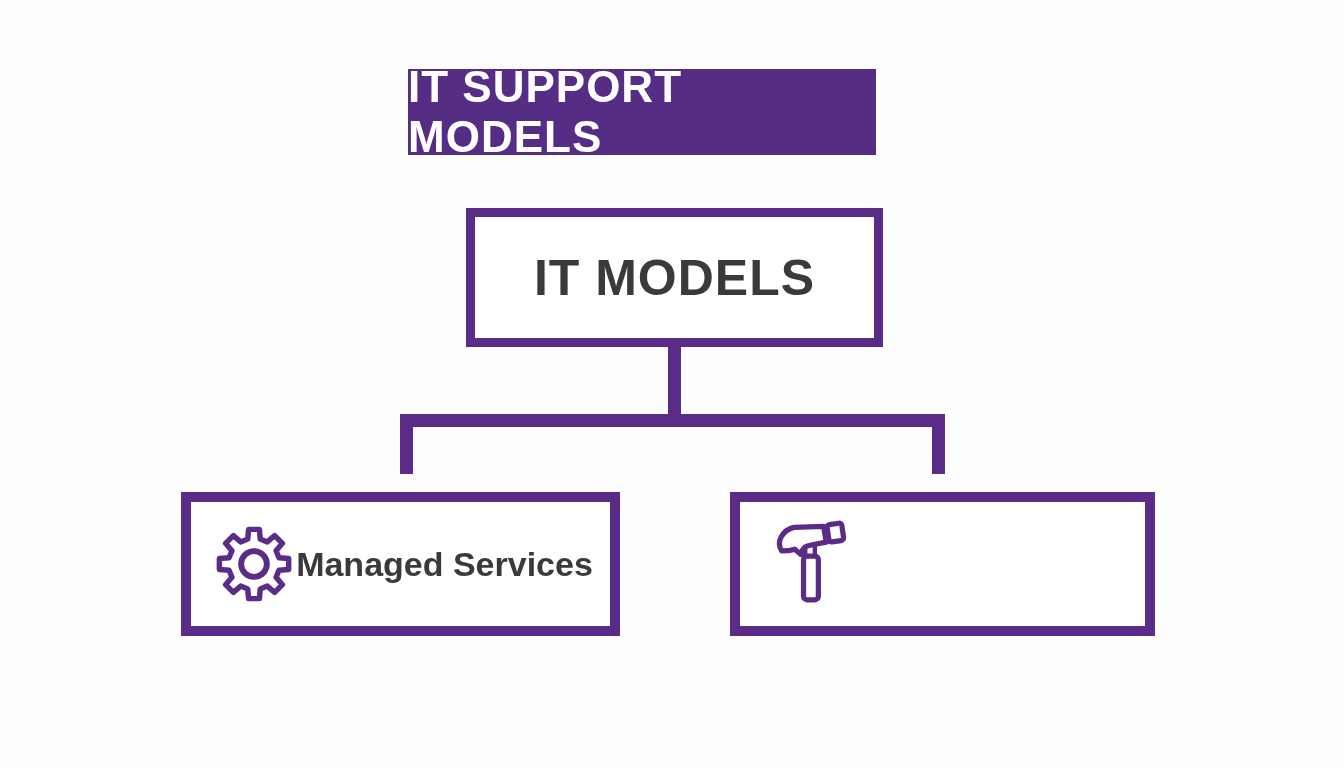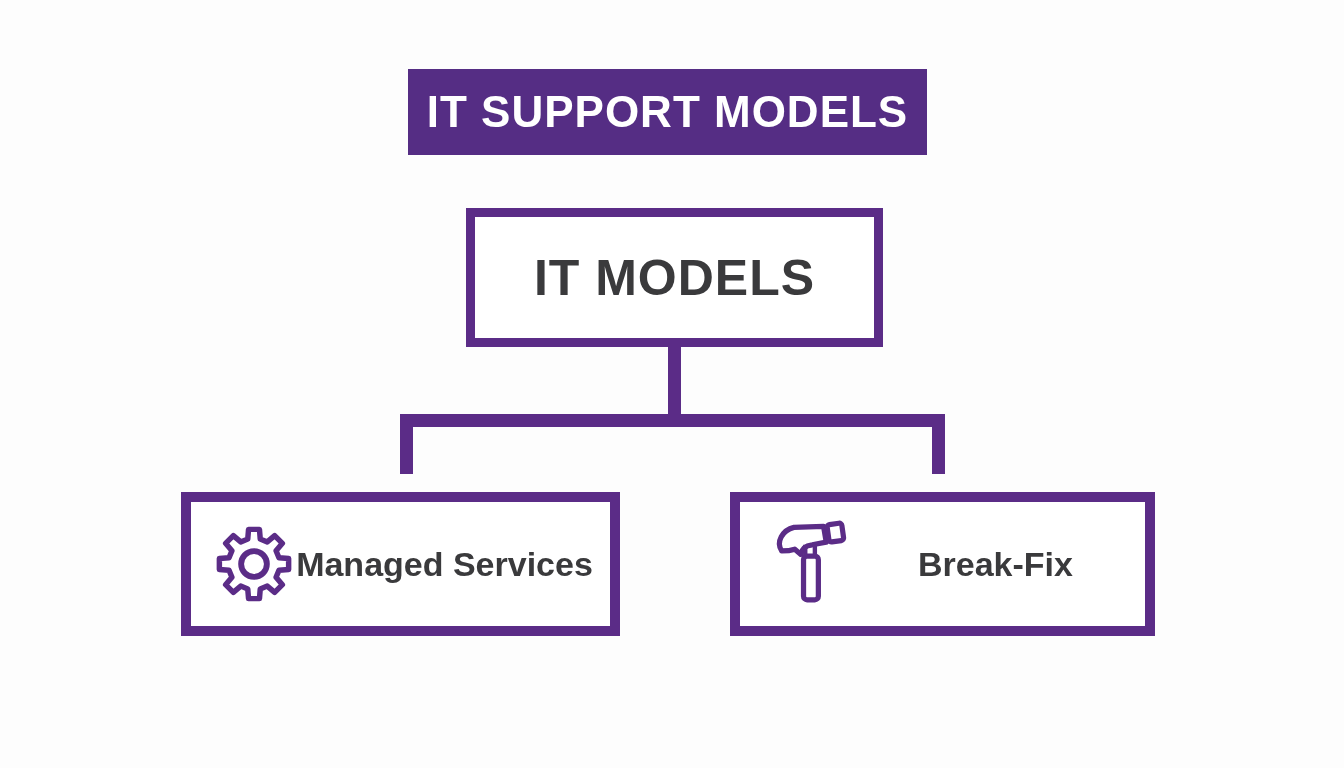--- a/index.html
+++ b/index.html
@@ -17,21 +17,21 @@
     height: 768px;
     background: var(--background);
     overflow: hidden;
     font-family: "Liberation Sans", sans-serif;
   }
 
   
   .banner {
     position: absolute;
     left: 408px; top: 69px;
-    width: 519px; height: 86px;
+    width: 468px; height: 86px;
     background: var(--banner);
     color: #ffffff;
     display: flex; align-items: center; justify-content: center;
     font-size: 44px; font-weight: bold;
     letter-spacing: 1px;
   }
 
   
   .node {
     position: absolute;
@@ -101,16 +101,15 @@
 
   <div class="node child-node right-node">
     <span class="icon">
       <svg viewBox="0 0 100 110" aria-hidden="true">
         <path d="M13 40 C6 30 14 16 27 13 L61 12 L64 30 L48 33 C40 34 36 37 35 44 L28 38 C22 40 16 40 13 40 Z" stroke-width="6" stroke-linejoin="round"></path>
         <rect x="66" y="9" width="17" height="20" rx="3" transform="rotate(-8 74.5 19)" stroke-width="6"></rect>
         <path d="M40 33 L40 46 M51 32 L51 46" stroke-width="5"></path>
         <rect x="38" y="46" width="17" height="50" rx="4" stroke-width="6"></rect>
       </svg>
     </span>
-    <span class="label">Break-Fix</span>
   </div>
 
 </div>
 
 </body></html>

